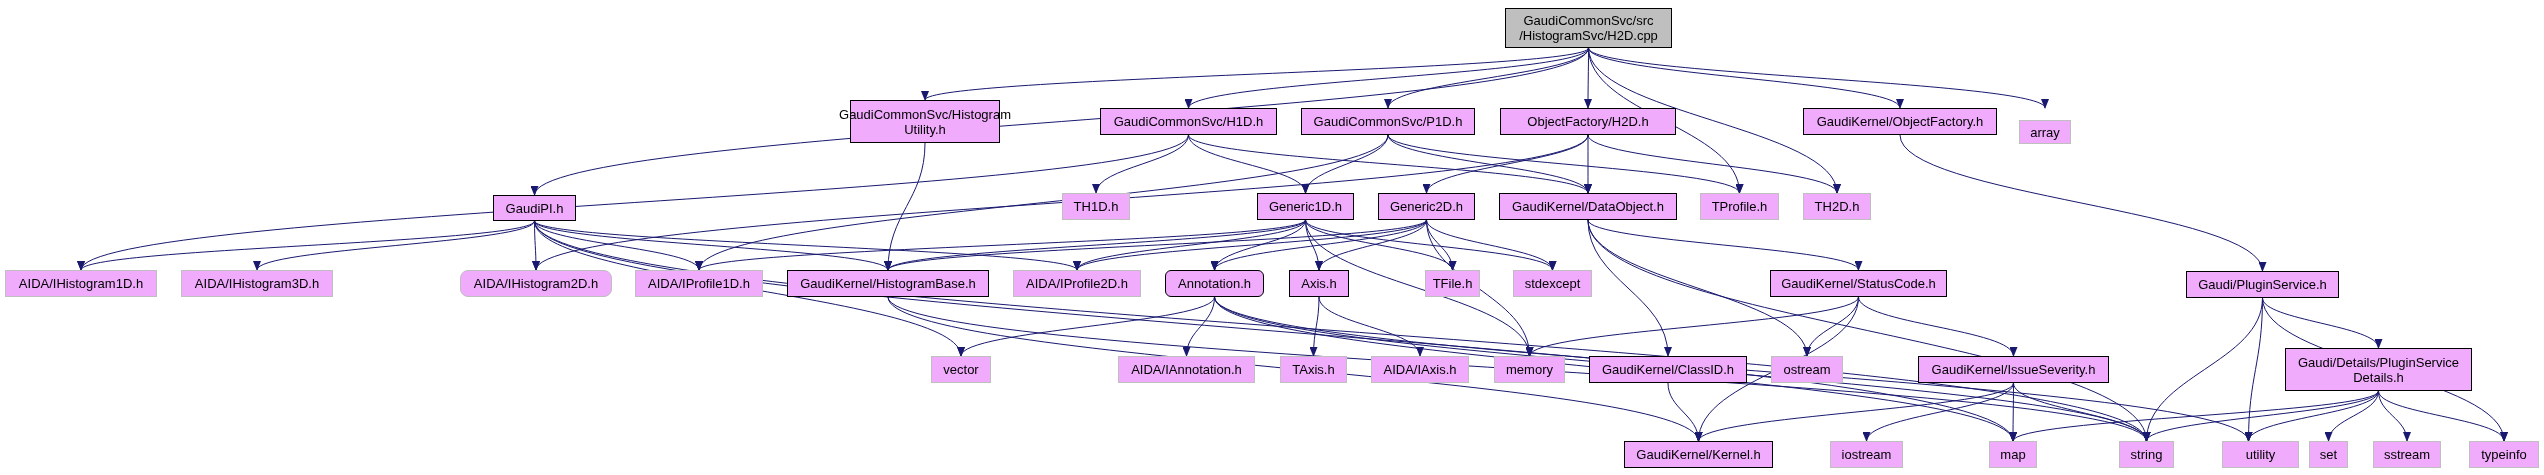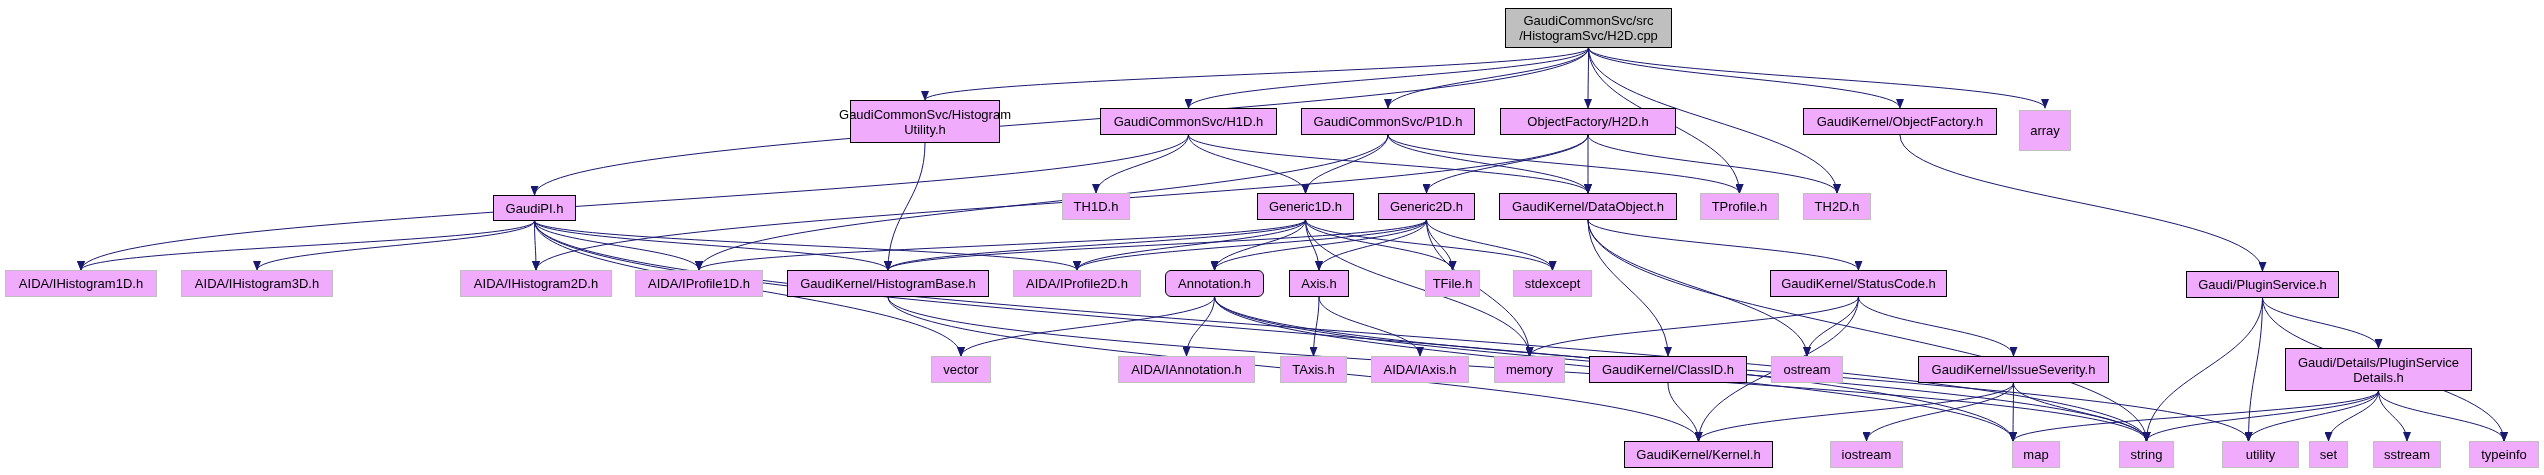--- a/index.html
+++ b/index.html
@@ -105,31 +105,31 @@
     </svg>
   <div id="nodes">
       <div class="node root" style="left: 1505px; top: 8px; width: 167px; height: 40px;"><span>GaudiCommonSvc/src
 /HistogramSvc/H2D.cpp</span></div>
       <div class="node doc" style="left: 850px; top: 100px; width: 150px; height: 43px;"><span>GaudiCommonSvc/Histogram
 Utility.h</span></div>
       <div class="node doc" style="left: 1100px; top: 108px; width: 177px; height: 27px;"><span>GaudiCommonSvc/H1D.h</span></div>
       <div class="node doc" style="left: 1301px; top: 108px; width: 174px; height: 27px;"><span>GaudiCommonSvc/P1D.h</span></div>
       <div class="node doc" style="left: 1500px; top: 108px; width: 176px; height: 27px;"><span>ObjectFactory/H2D.h</span></div>
       <div class="node doc" style="left: 1803px; top: 108px; width: 194px; height: 27px;"><span>GaudiKernel/ObjectFactory.h</span></div>
-      <div class="node ext" style="left: 2019px; top: 110px; width: 52px; height: 41px;"><span>array</span></div>
+      <div class="node ext" style="left: 2019px; top: 120px; width: 52px; height: 24px;"><span>array</span></div>
       <div class="node doc" style="left: 493px; top: 195px; width: 83px; height: 26px;"><span>GaudiPI.h</span></div>
       <div class="node ext" style="left: 1062px; top: 193px; width: 68px; height: 27px;"><span>TH1D.h</span></div>
       <div class="node doc" style="left: 1257px; top: 193px; width: 97px; height: 27px;"><span>Generic1D.h</span></div>
       <div class="node doc" style="left: 1378px; top: 193px; width: 97px; height: 27px;"><span>Generic2D.h</span></div>
       <div class="node doc" style="left: 1499px; top: 193px; width: 178px; height: 27px;"><span>GaudiKernel/DataObject.h</span></div>
       <div class="node ext" style="left: 1700px; top: 193px; width: 79px; height: 27px;"><span>TProfile.h</span></div>
       <div class="node ext" style="left: 1803px; top: 193px; width: 68px; height: 27px;"><span>TH2D.h</span></div>
       <div class="node ext" style="left: 5px; top: 270px; width: 152px; height: 27px;"><span>AIDA/IHistogram1D.h</span></div>
       <div class="node ext" style="left: 181px; top: 270px; width: 152px; height: 27px;"><span>AIDA/IHistogram3D.h</span></div>
-      <div class="node ext" style="left: 460px; top: 270px; width: 152px; height: 27px;"><span>AIDA/IHistogram2D.h</span></div>
+      <div class="node ext" style="left: 460px; top: 270px; width: 152px; height: 27px; border-radius: 8px;"><span>AIDA/IHistogram2D.h</span></div>
       <div class="node ext" style="left: 635px; top: 270px; width: 128px; height: 27px;"><span>AIDA/IProfile1D.h</span></div>
       <div class="node doc" style="left: 787px; top: 270px; width: 202px; height: 27px;"><span>GaudiKernel/HistogramBase.h</span></div>
       <div class="node ext" style="left: 1013px; top: 270px; width: 128px; height: 27px;"><span>AIDA/IProfile2D.h</span></div>
       <div class="node doc" style="left: 1165px; top: 270px; width: 99px; height: 27px; border-radius: 6px;"><span>Annotation.h</span></div>
       <div class="node doc" style="left: 1289px; top: 270px; width: 60px; height: 27px;"><span>Axis.h</span></div>
       <div class="node ext" style="left: 1425px; top: 270px; width: 55px; height: 27px;"><span>TFile.h</span></div>
       <div class="node ext" style="left: 1513px; top: 270px; width: 79px; height: 27px;"><span>stdexcept</span></div>
       <div class="node doc" style="left: 1770px; top: 270px; width: 177px; height: 27px;"><span>GaudiKernel/StatusCode.h</span></div>
       <div class="node doc" style="left: 2186px; top: 271px; width: 153px; height: 27px;"><span>Gaudi/PluginService.h</span></div>
       <div class="node ext" style="left: 931px; top: 356px; width: 60px; height: 27px;"><span>vector</span></div>
@@ -137,20 +137,20 @@
       <div class="node ext" style="left: 1280px; top: 356px; width: 67px; height: 27px;"><span>TAxis.h</span></div>
       <div class="node ext" style="left: 1371px; top: 356px; width: 98px; height: 27px;"><span>AIDA/IAxis.h</span></div>
       <div class="node ext" style="left: 1494px; top: 356px; width: 71px; height: 27px;"><span>memory</span></div>
       <div class="node doc" style="left: 1589px; top: 356px; width: 158px; height: 27px;"><span>GaudiKernel/ClassID.h</span></div>
       <div class="node ext" style="left: 1771px; top: 356px; width: 72px; height: 27px;"><span>ostream</span></div>
       <div class="node doc" style="left: 1918px; top: 356px; width: 191px; height: 27px;"><span>GaudiKernel/IssueSeverity.h</span></div>
       <div class="node doc" style="left: 2285px; top: 348px; width: 187px; height: 43px;"><span>Gaudi/Details/PluginService
 Details.h</span></div>
       <div class="node doc" style="left: 1624px; top: 441px; width: 149px; height: 27px;"><span>GaudiKernel/Kernel.h</span></div>
       <div class="node ext" style="left: 1830px; top: 441px; width: 73px; height: 27px;"><span>iostream</span></div>
-      <div class="node ext" style="left: 1989px; top: 441px; width: 48px; height: 27px; margin-left: 23px;"><span>map</span></div>
+      <div class="node ext" style="left: 1989px; top: 441px; width: 48px; height: 27px;"><span>map</span></div>
       <div class="node ext" style="left: 2119px; top: 441px; width: 55px; height: 27px;"><span>string</span></div>
       <div class="node ext" style="left: 2222px; top: 441px; width: 77px; height: 27px;"><span>utility</span></div>
       <div class="node ext" style="left: 2309px; top: 441px; width: 39px; height: 27px;"><span>set</span></div>
       <div class="node ext" style="left: 2373px; top: 441px; width: 68px; height: 27px;"><span>sstream</span></div>
       <div class="node ext" style="left: 2469px; top: 441px; width: 70px; height: 27px;"><span>typeinfo</span></div>
     </div>
 </div>
 
 </body></html>

